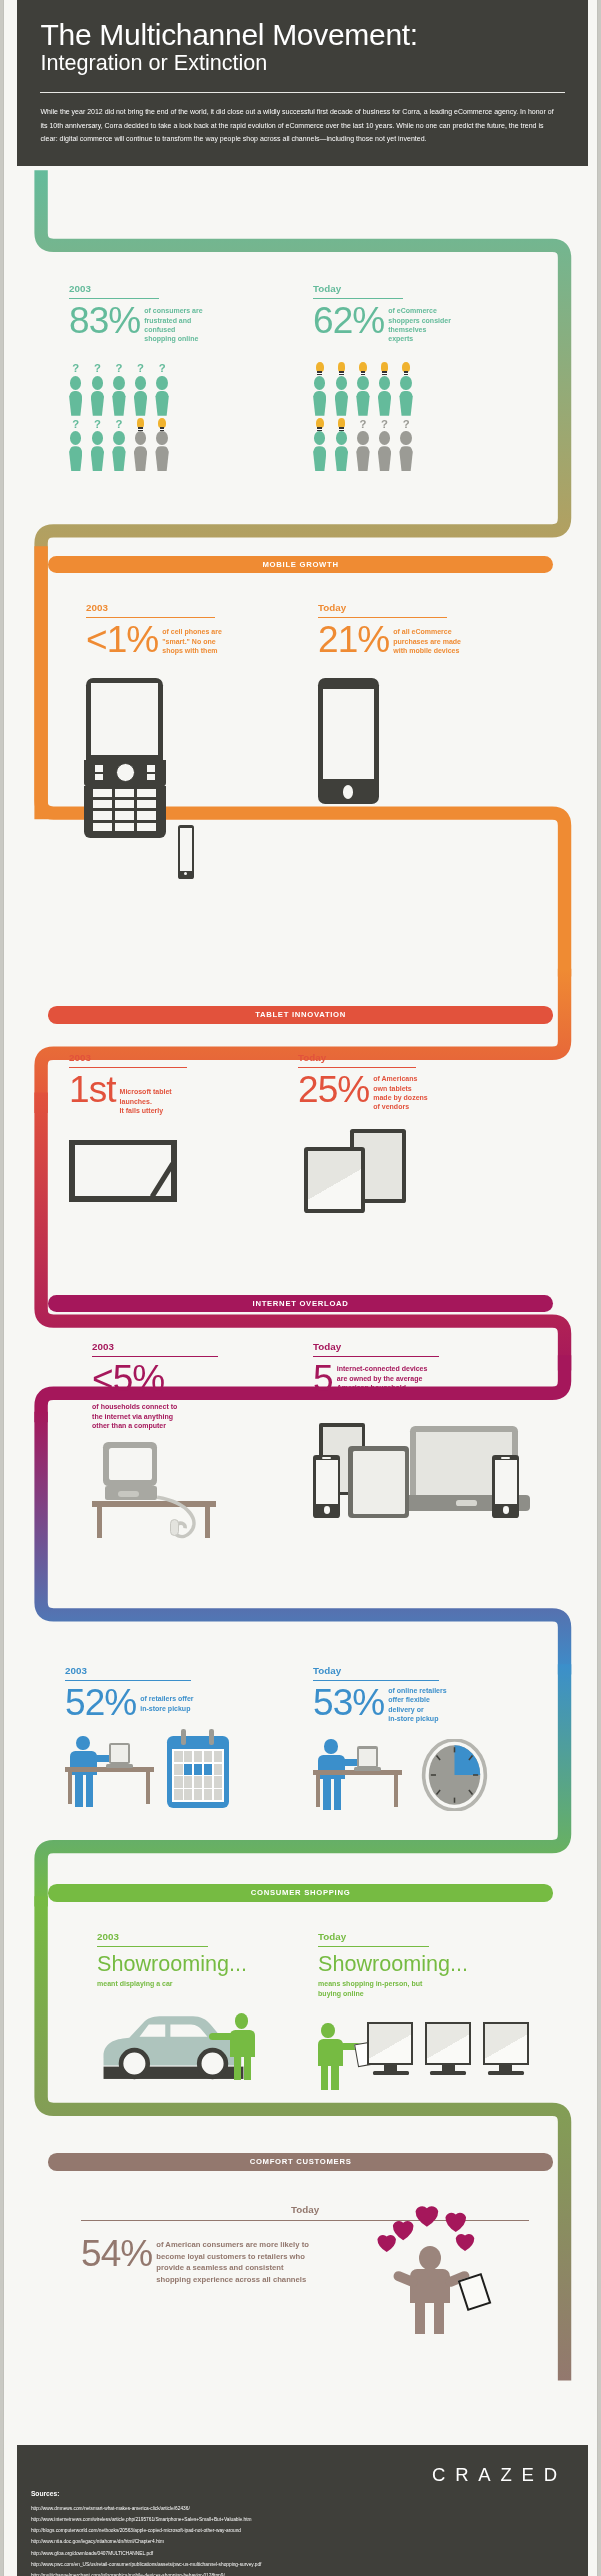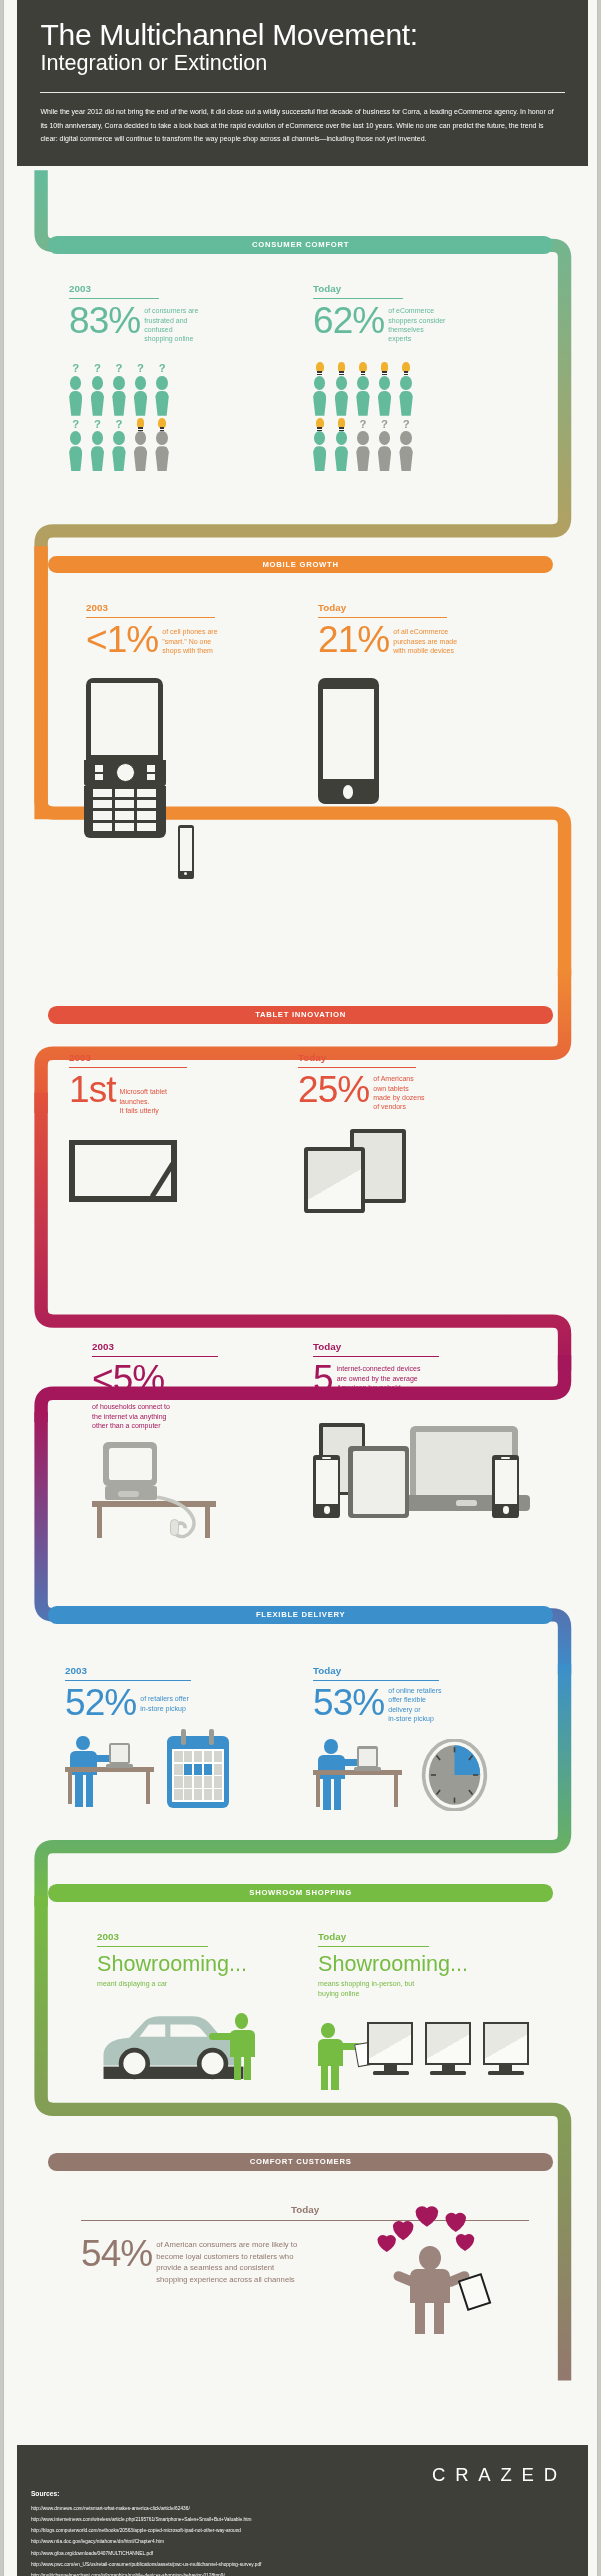--- a/index.html
+++ b/index.html
@@ -29,21 +29,21 @@
   
   .section { position:absolute; left:0; width:593px; }
   .band {
     position:absolute; height:17.5px; border-radius:8.8px;
     display:flex; align-items:center; justify-content:center;
     color:#fff; font-size:7.7px; font-weight:bold; letter-spacing:0.7px;
   }
   .colhead { font-size:9.8px; font-weight:bold; }
   .rule { height:1.3px; width:82px; margin:3.6px 0 4.1px 0; }
   .bignum { font-size:37px; font-weight:300; line-height:0.95; letter-spacing:-1px;}
-  .blurb { font-size:7px; line-height:1.35; font-weight:400;}
+  .blurb { font-size:7px; line-height:1.35; font-weight:700;}
   .row { display:flex; align-items:flex-start; gap:4.1px; }
 
   
   .person { width:13.4px; display:inline-block; }
   .p-head { width:11.3px;height:14px;border-radius:50%;margin:0 auto;}
   .p-body { width:13.4px;height:25px;margin-top:1px;
             border-radius:5.7px 5.7px 1.5px 1.5px;
             clip-path: polygon(16% 0,84% 0,100% 22%,84% 100%,16% 100%,0 22%); }
   .qmark { font-size:11.3px; font-weight:bold; text-align:center; height:13.4px; line-height:13.4px;}
   .bulb  { width:7.7px;height:9.8px;border-radius:50% 50% 40% 40%; margin:0 auto; position:relative;
@@ -109,23 +109,20 @@
     <path d="M72 1060 V1554 Q72 1578 96 1578 H1064 Q1088 1578 1088 1602 V1895" fill="none" stroke="#ef8b33" stroke-width="26"></path>
     <path d="M1088 1880 V2020 Q1088 2044 1064 2044 H96 Q72 2044 72 2068 V2160" fill="none" stroke="url(#g2)" stroke-width="26"></path>
     <path d="M72 2120 V2540 Q72 2564 96 2564 H1064 Q1088 2564 1088 2588 V2660" fill="none" stroke="url(#g3)" stroke-width="26"></path>
     <path d="M1088 2630 V2680 Q1088 2704 1064 2704 H96 Q72 2704 72 2728 V2760" fill="none" stroke="#a5175b" stroke-width="26"></path>
     <path d="M72 2740 V3110 Q72 3134 96 3134 H1064 Q1088 3134 1088 3158 V3250" fill="none" stroke="url(#g4)" stroke-width="26"></path>
     <path d="M1088 3230 V3560 Q1088 3584 1064 3584 H96 Q72 3584 72 3608 V3700" fill="none" stroke="url(#g5)" stroke-width="26"></path>
     <path d="M72 3680 V4070 Q72 4094 96 4094 H1064 Q1088 4094 1088 4118 V4620" fill="none" stroke="url(#g6)" stroke-width="26"></path>
   </svg>
 
   <div class="section" style="top:231px;height:289px;">
-    <div class="band" style="left:44px;top:5.2px;width:505px;background:#64bb9b;">
-      <span>CONSUMER COMFORT</span>
-    </div>
 
     <div style="position:absolute;left:65px;top:52px;">
       <div class="colhead" style="color:#64bb9b">2003</div>
       <div class="rule" style="background:#64bb9b;width:90px"></div>
       <div class="row" style="margin-top:3.1px">
         <div class="bignum" style="color:#64bb9b">83%</div>
         <div class="blurb" style="color:#64bb9b;white-space:pre-line;padding-top:3.1px;width:90px">of consumers are
 frustrated and
 confused
 shopping online</div>
@@ -378,20 +375,23 @@
           <div style="width:100%;height:100%;background:#e5e5e0"></div>
         </div>
         <div class="dev-dark" style="position:absolute;left:6.2px;top:17.5px;width:61px;height:66px;border-radius:3.1px;padding:4.1px;">
           <div style="width:100%;height:100%;background:linear-gradient(150deg,#e5e5e0 55%,#f8f8f5 55%)"></div>
         </div>
       </div>
     </div>
   </div>
 
   <div class="section" style="top:1273px;height:278px;">
+    <div class="band" style="left:44px;top:21.6px;width:505px;background:#a5175b;">
+      <span>INTERNET OVERLOAD</span>
+    </div>
 
     <div style="position:absolute;left:88px;top:68px;">
       <div class="colhead" style="color:#a5175b">2003</div>
       <div class="rule" style="background:#a5175b;width:126px"></div>
       <div class="bignum" style="color:#a5175b;margin-top:4.1px">&lt;5%</div>
       <div class="blurb" style="color:#a5175b;white-space:pre-line;margin-top:6.2px;width:142px">of households connect to
 the internet via anything
 other than a computer</div>
 
       <div style="margin-top:11.3px;position:relative;width:139px;height:82px;">
@@ -440,23 +440,20 @@
         <div class="dev-dark" style="position:absolute;left:179px;top:32px;width:27px;height:63px;border-radius:3.1px;padding:5.2px 2.6px;">
           <div class="screen" style="width:100%;height:44px"></div>
           <div style="width:6.2px;height:7.2px;border-radius:50%;background:#f6f6f3;margin:2.1px auto 0"></div>
           <div style="position:absolute;left:9.3px;top:2.1px;width:8.2px;height:2.1px;background:#f6f6f3;border-radius:1px"></div>
         </div>
       </div>
     </div>
   </div>
 
   <div class="section" style="top:1582px;height:258px;">
-    <div class="band" style="left:44px;top:24px;width:505px;background:#3b8fcb;">
-      <span>FLEXIBLE DELIVERY</span>
-    </div>
 
     <div style="position:absolute;left:61px;top:83px;">
       <div class="colhead" style="color:#3b8fcb">2003</div>
       <div class="rule" style="background:#3b8fcb;width:126px"></div>
       <div class="row" style="margin-top:3.1px">
         <div class="bignum" style="color:#3b8fcb">52%</div>
         <div class="blurb" style="color:#3b8fcb;white-space:pre-line;padding-top:9.3px;width:93px">of retailers offer
 in-store pickup</div>
       </div>
 
@@ -541,21 +538,21 @@
             <line x1="100" y1="32" x2="93" y2="41"></line>
               <line x1="37" y1="99" x2="30" y2="108"></line>
           </g>
         </svg>
       </div>
     </div>
   </div>
 
   <div class="section" style="top:1855px;height:268px;">
     <div class="band" style="left:44px;top:29px;width:505px;background:#76bb42;">
-      <span>SHOWROOM SHOPPING</span>
+      <span>CONSUMER SHOPPING</span>
     </div>
 
     <div style="position:absolute;left:93px;top:76px;">
       <div class="colhead" style="color:#76bb42">2003</div>
       <div class="rule" style="background:#76bb42;width:111px"></div>
       <div style="color:#76bb42;font-size:21.6px;font-weight:300;margin-top:2.1px">Showrooming...</div>
       <div class="blurb" style="color:#76bb42;white-space:pre-line;margin-top:2.1px">meant displaying a car</div>
 
       <div style="margin-top:20.6px;position:relative;width:185px;height:82px;">
         <svg width="155" height="72" viewBox="0 0 300 140">

